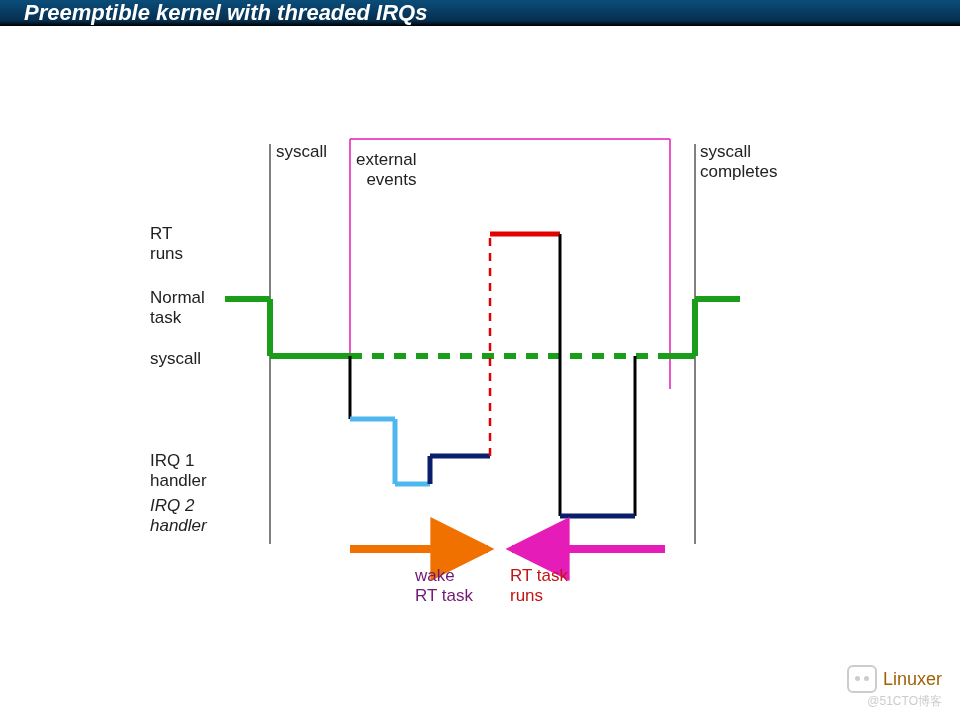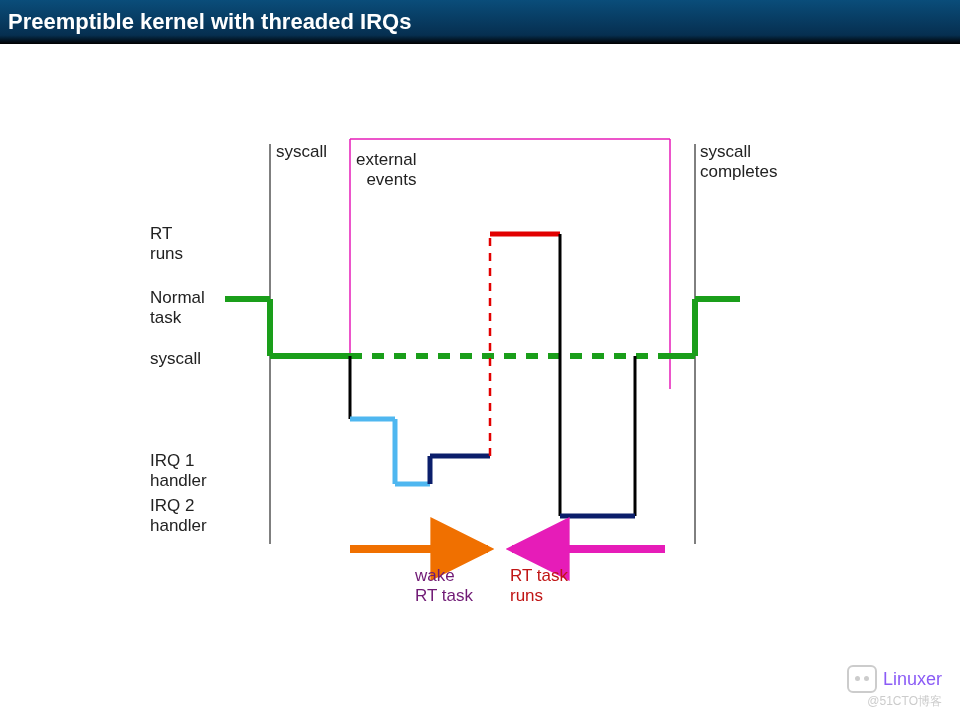--- a/index.html
+++ b/index.html
@@ -1,35 +1,35 @@
 <!DOCTYPE html>
 <html><head>
 <meta charset="utf-8">
 <style>
   html, body { margin: 0; padding: 0; font-family: Arial, Helvetica, sans-serif; background: #ffffff; }
   .page { width: 960px; height: 720px; position: relative; background: #ffffff; }
   .header {
-    height: 44px;
+    height: 26px;
     background: linear-gradient(#0a4d7a, #062f50 80%, #000);
-    padding: 0 8px;
-    display: flex; align-items: center;
+    padding: 0 24px;
+    display: flex; align-items: center; font-style: italic;
   }
   .header-title { color: #fff; font-size: 22px; font-weight: bold; }
   .diagram-area { position: absolute; left: 0; top: 44px; right: 0; bottom: 0; }
   .lbl { position: absolute; font-size: 17px; color: #222; line-height: 1.15; }
   .critsec { position: absolute; top: 68px; color: #e61cb8; font-size: 16px; }
   .axis-lbl { position: absolute; font-size: 17px; color: #222; line-height: 1.15; }
   .syscall-lbl   { left: 276px; top: 98px; }
   .external-lbl  { left: 356px; top: 106px; text-align: right; }
   .completes-lbl { left: 700px; top: 98px; }
 
   svg { display: block; }
 
   .wm { position: absolute; right: 18px; bottom: 10px; text-align: right; color: #bbb; font-size: 14px; }
-  .wm .top { display: flex; align-items: center; justify-content: flex-end; gap: 6px; font-size: 18px; color: #8b5cf6; }
+  .wm .top { display: flex; align-items: center; justify-content: flex-end; gap: 6px; font-size: 18px; color: #a16207; }
   .wm .sub { font-size: 12px; color: #ccc; }
   .wm-icon { width: 26px; height: 24px; border: 2px solid #ccc; border-radius: 6px; position: relative; }
   .wm-icon::before, .wm-icon::after {
     content: ""; position: absolute; width: 5px; height: 5px; border-radius: 50%; background: #ccc; top: 9px;
   }
   .wm-icon::before { left: 6px; }
   .wm-icon::after { right: 6px; }
 </style>
 </head>
 <body>
@@ -42,21 +42,21 @@
 
   <div class="diagram-area">
 
     <div class="lbl" style="left:150px; top:180px; white-space:pre-line;">RT
 runs</div>
     <div class="lbl" style="left:150px; top:244px; white-space:pre-line;">Normal
 task</div>
     <div class="lbl" style="left:150px; top:305px;">syscall</div>
     <div class="lbl" style="left:150px; top:407px; white-space:pre-line;">IRQ 1
 handler</div>
-    <div class="lbl" style="left:150px; top:452px; white-space:pre-line;">IRQ 2
+    <div class="lbl" style="left:150px; top:452px; white-space:pre-line;font-style:italic;">IRQ 2
 handler</div>
 
     <div class="axis-lbl syscall-lbl">syscall</div>
     <div class="axis-lbl external-lbl" style="white-space:pre-line;">external
 events</div>
     <div class="axis-lbl completes-lbl" style="white-space:pre-line;">syscall
 completes</div>
 
     <svg width="960" height="560" style="position:absolute; left:0; top:80px;">
 

